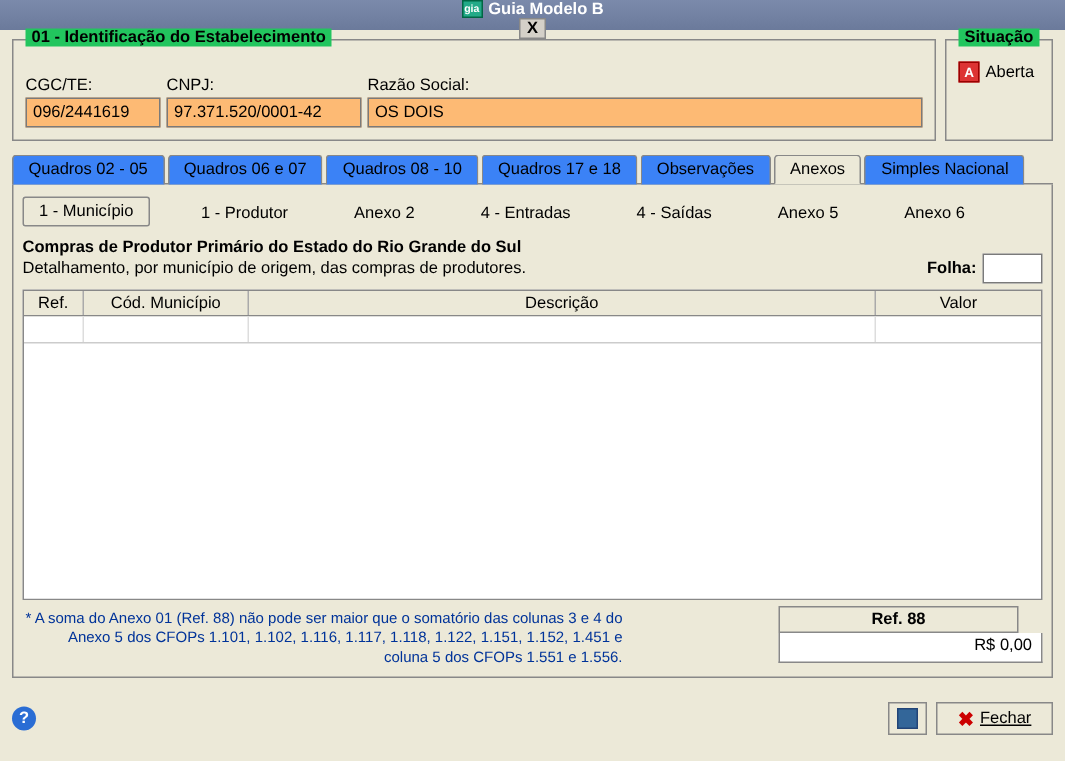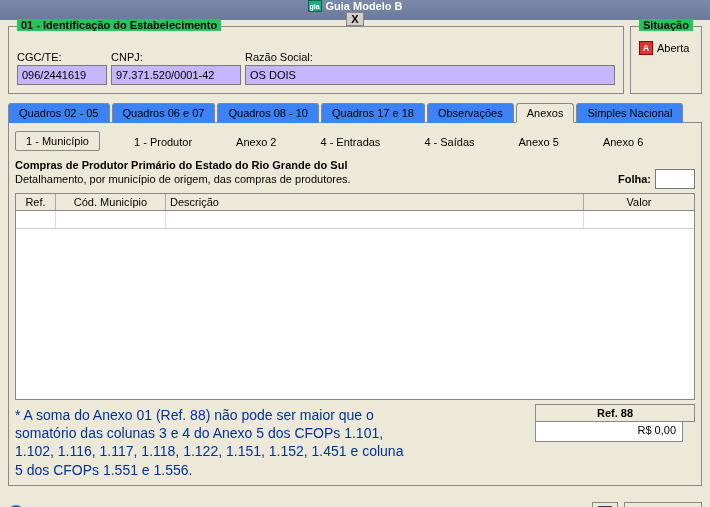--- a/index.html
+++ b/index.html
@@ -13,21 +13,21 @@
   .main { padding: 6px 8px; }
   
   .top-row { display: flex; gap: 6px; margin-bottom: 8px; }
   .fieldset { border: 1px solid #888; padding: 4px 8px 8px 8px; position: relative; }
   .fieldset .legend { position: absolute; top: -8px; left: 8px; background: #22c55e; padding: 0 4px; font-weight: bold; }
   
   .id-box { flex: 1; }
   .id-fields { display: flex; gap: 4px; margin-top: 20px; }
   .field-col { display: flex; flex-direction: column; gap: 2px; }
   .field-col label { font-size: 11px; }
-  .text-input { border: 1px solid #7a7a7a; background: #c4b5fd; padding: 2px 4px; height: 20px; font-size: 11px; }
+  .text-input { border: 1px solid #7a7a7a; background: #fdba74; padding: 2px 4px; height: 20px; font-size: 11px; }
   .cgc { width: 90px; }
   .cnpj { width: 130px; }
   .razao { width: 370px; }
   
   .situacao-box { width: 80px; }
   .situacao-content { margin-top: 10px; display: flex; align-items: center; gap: 4px; }
   .sit-icon { width: 14px; height: 14px; background: #d33; color: #fff; display: flex; align-items: center; justify-content: center; font-weight: bold; font-size: 9px; border: 1px solid #900; }
   
   .tabs-row1 { display: flex; margin-top: 2px; border-bottom: 1px solid #888; position: relative; }
   .tab { padding: 3px 10px; border: 1px solid #888; border-bottom: none; background: #3b82f6; margin-right: 2px; cursor: pointer; position: relative; top: 1px; border-radius: 3px 3px 0 0; }
@@ -44,36 +44,36 @@
   .folha-row { display: flex; justify-content: space-between; align-items: end; margin-bottom: 4px; }
   .folha-group { display: flex; align-items: center; gap: 4px; }
   .folha-label { font-weight: bold; }
   .folha-input { width: 40px; height: 20px; border: 1px solid #7a7a7a; background: #fff; }
   
   .grid { border: 1px solid #888; background: #fff; }
   .grid-header { display: flex; background: #ece9d8; border-bottom: 1px solid #888; }
   .gh { border-right: 1px solid #aaa; padding: 2px 4px; text-align: center; }
   .gh.ref { width: 40px; }
   .gh.cod { width: 110px; }
-  .gh.desc { flex: 1; text-align: left; }
+  .gh.desc { flex: 1; text-align: center; }
   .gh.valor { width: 110px; text-align: center; border-right: none; }
   .grid-row { display: flex; border-bottom: 1px solid #ccc; height: 18px; }
   .gc { border-right: 1px solid #ddd; padding: 1px 4px; }
   .gc.ref { width: 40px; }
   .gc.cod { width: 110px; }
   .gc.desc { flex: 1; }
   .gc.valor { width: 110px; border-right: none; }
   .grid-body { height: 188px; background: #fff; }
   .grid-blank { height: 170px; }
   
-  .footnote { color: #003399; font-size: 14px; margin-top: 6px; width: 400px; line-height: 1.3; }
+  .footnote { color: #003399; font-size: 10px; margin-top: 6px; width: 400px; line-height: 1.3; text-align: right; }
   
   .ref88-box { float: right; margin-top: 4px; text-align: center; }
   .ref88-label { font-weight: bold; border: 1px solid #888; background: #ece9d8; padding: 2px; width: 160px; }
-  .ref88-val { border: 1px solid #888; border-top: none; background: #fff; padding: 2px 6px; width: 148px; text-align: right; height: 20px; }
+  .ref88-val { border: 1px solid #888; border-top: none; background: #fff; padding: 2px 6px; width: 176px; text-align: right; height: 20px; }
   
   .bottom-row { display: flex; justify-content: space-between; align-items: center; padding: 6px 8px; margin-top: 4px; }
   .help-icon { width: 16px; height: 16px; border-radius: 50%; background: #2a6dd4; color: #fff; display: flex; align-items: center; justify-content: center; font-weight: bold; cursor: pointer; font-size: 11px; }
   .bottom-buttons { display: flex; gap: 6px; align-items: center; }
   .icon-btn { width: 26px; height: 22px; border: 1px solid #888; background: #ece9d8; display: flex; align-items: center; justify-content: center; cursor: pointer; }
   .calc-icon { width: 14px; height: 14px; background: #369; border: 1px solid #247; }
   .close-action { width: 78px; height: 22px; border: 1px solid #888; background: #ece9d8; display: flex; align-items: center; justify-content: center; gap: 4px; cursor: pointer; }
   .x-red { color: #c00; font-weight: bold; font-size: 13px; }
   
   .bottom-area { display: flex; justify-content: space-between; align-items: flex-start; }

